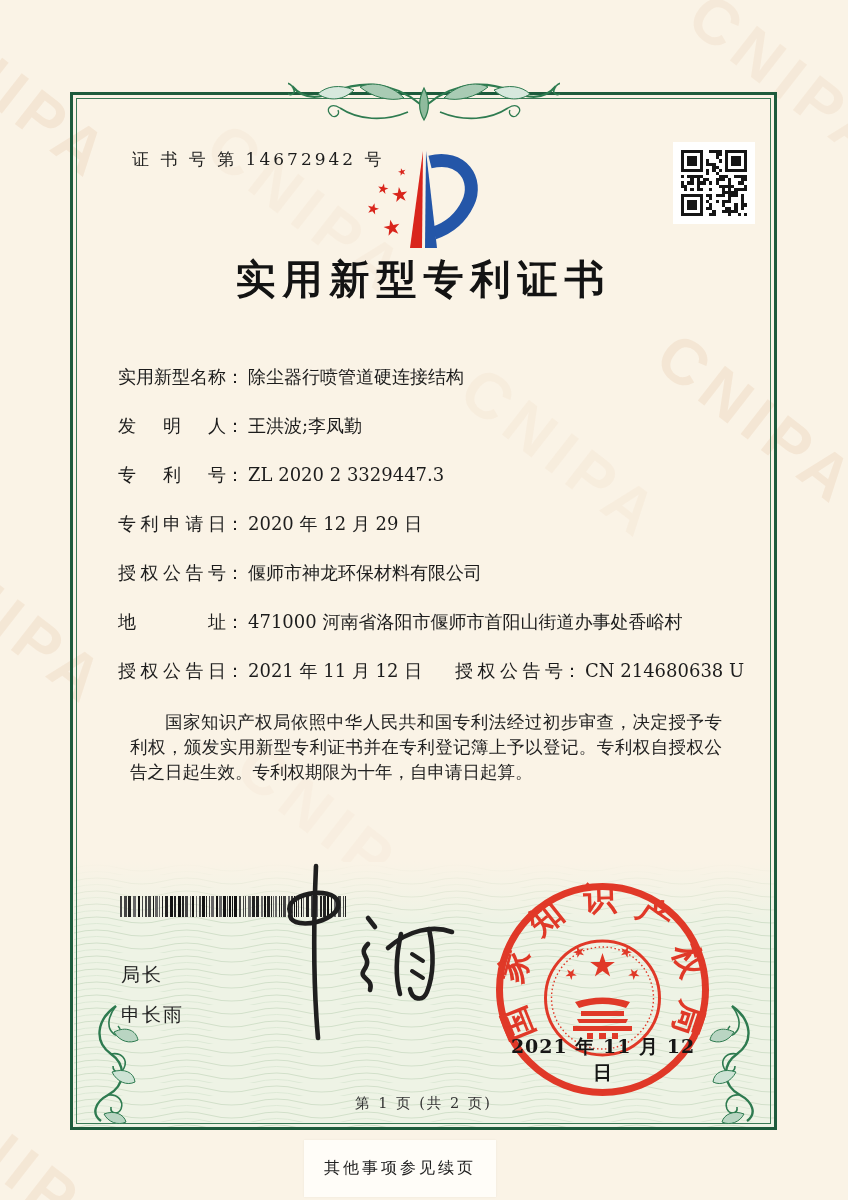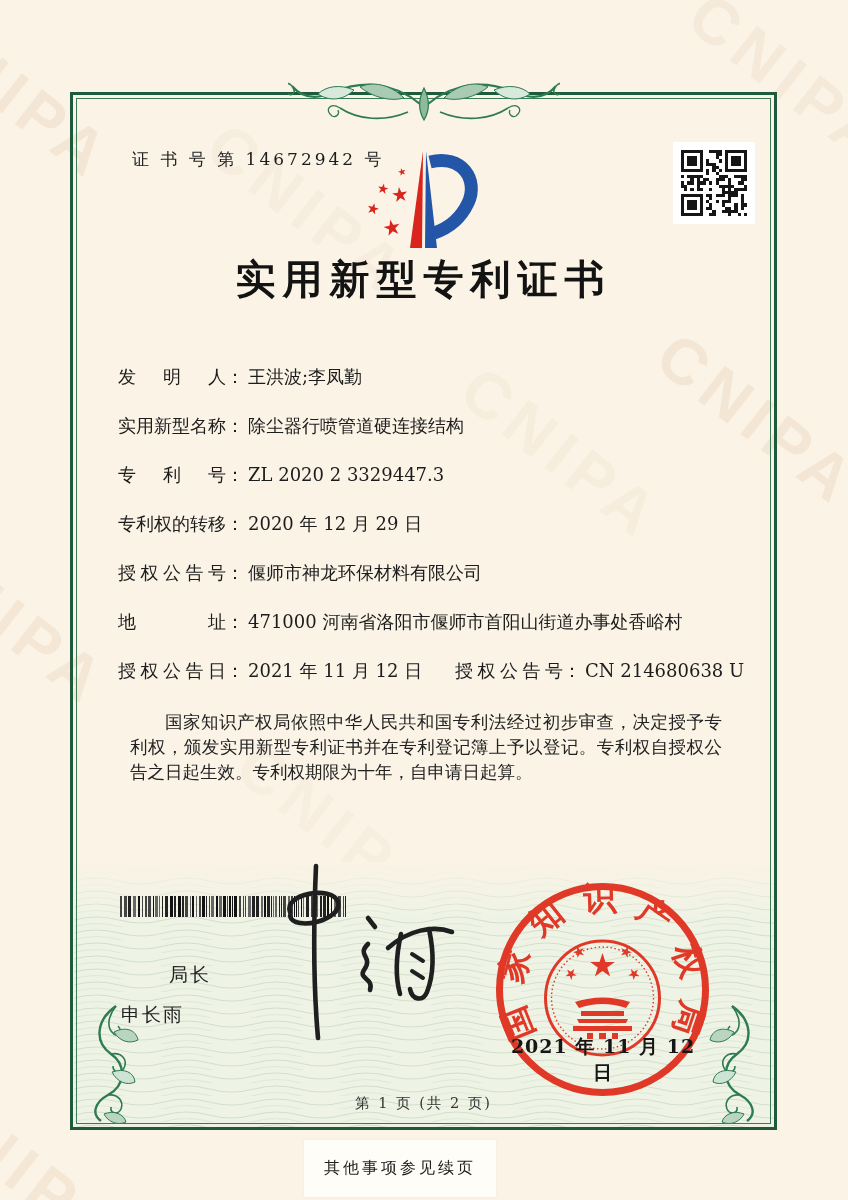--- a/index.html
+++ b/index.html
@@ -72,21 +72,21 @@
   .body-text{
     position:absolute;left:118px;top:698px;width:616px;
     font-size:17.5px;line-height:25px;text-align:justify;color:#222;
   }
   .body-text p{text-indent:2em;margin:12px;}
   .barcode{
     position:absolute;left:120px;top:896px;width:230px;height:21px;
     display:flex;align-items:stretch;
   }
   .barcode b{display:block;height:100%;}
-  .signer-title{position:absolute;left:121px;top:962px;font-size:19px;letter-spacing:2px;color:#222;margin-left:48px;}
+  .signer-title{position:absolute;left:121px;top:962px;font-size:19px;letter-spacing:2px;color:#222;}
   .signer-name{position:absolute;left:121px;top:1002px;font-size:19px;letter-spacing:2px;color:#222;}
   .signature{position:absolute;left:228px;top:852px;}
   .seal{position:absolute;left:495px;top:882px;opacity:.93;}
   .seal-date{
     position:absolute;left:498px;top:1034px;width:210px;text-align:center;
     font-size:19px;font-weight:600;letter-spacing:1px;color:#161616;z-index:5;
   }
   .page-info{
     position:absolute;left:70px;top:1094px;width:707px;text-align:center;
     font-size:14.5px;letter-spacing:2px;color:#333;
@@ -627,30 +627,30 @@
     <use href="#star" transform="translate(21,47) scale(5.5) rotate(10)" fill="var(--logo-red)"></use>
     <use href="#star" transform="translate(38,53) scale(8) rotate(-8)" fill="var(--logo-red)"></use>
     <use href="#star" transform="translate(11,67) scale(6) rotate(15)" fill="var(--logo-red)"></use>
     <use href="#star" transform="translate(30,86) scale(8.5) rotate(-12)" fill="var(--logo-red)"></use>
   </svg>
 
   <div class="title">实用新型专利证书</div>
 
   <div class="fields">
     <div class="frow">
-      <span class="f-label">发明人</span><span class="f-colon">：</span><span class="f-value">王洪波;李凤勤</span>
+      <span class="f-label">实用新型名称</span><span class="f-colon">：</span><span class="f-value">除尘器行喷管道硬连接结构</span>
     </div>
     <div class="frow">
-      <span class="f-label">实用新型名称</span><span class="f-colon">：</span><span class="f-value">除尘器行喷管道硬连接结构</span>
+      <span class="f-label">发明人</span><span class="f-colon">：</span><span class="f-value">王洪波;李凤勤</span>
     </div>
     <div class="frow">
       <span class="f-label">专利号</span><span class="f-colon">：</span><span class="f-value">ZL 2020 2 3329447.3</span>
     </div>
     <div class="frow">
-      <span class="f-label">专利权的转移</span><span class="f-colon">：</span><span class="f-value">2020 年 12 月 29 日</span>
+      <span class="f-label">专利申请日</span><span class="f-colon">：</span><span class="f-value">2020 年 12 月 29 日</span>
     </div>
     <div class="frow">
       <span class="f-label">授权公告号</span><span class="f-colon">：</span><span class="f-value">偃师市神龙环保材料有限公司</span>
     </div>
     <div class="frow">
       <span class="f-label">地址</span><span class="f-colon">：</span><span class="f-value">471000 河南省洛阳市偃师市首阳山街道办事处香峪村</span>
     </div>
     <div class="frow">
       <span class="f-label">授权公告日</span><span class="f-colon">：</span><span class="f-value-fixed">2021 年 11 月 12 日</span><span class="f-label">授权公告号</span><span class="f-colon">：</span><span class="f-value">CN 214680638 U</span>
     </div>

